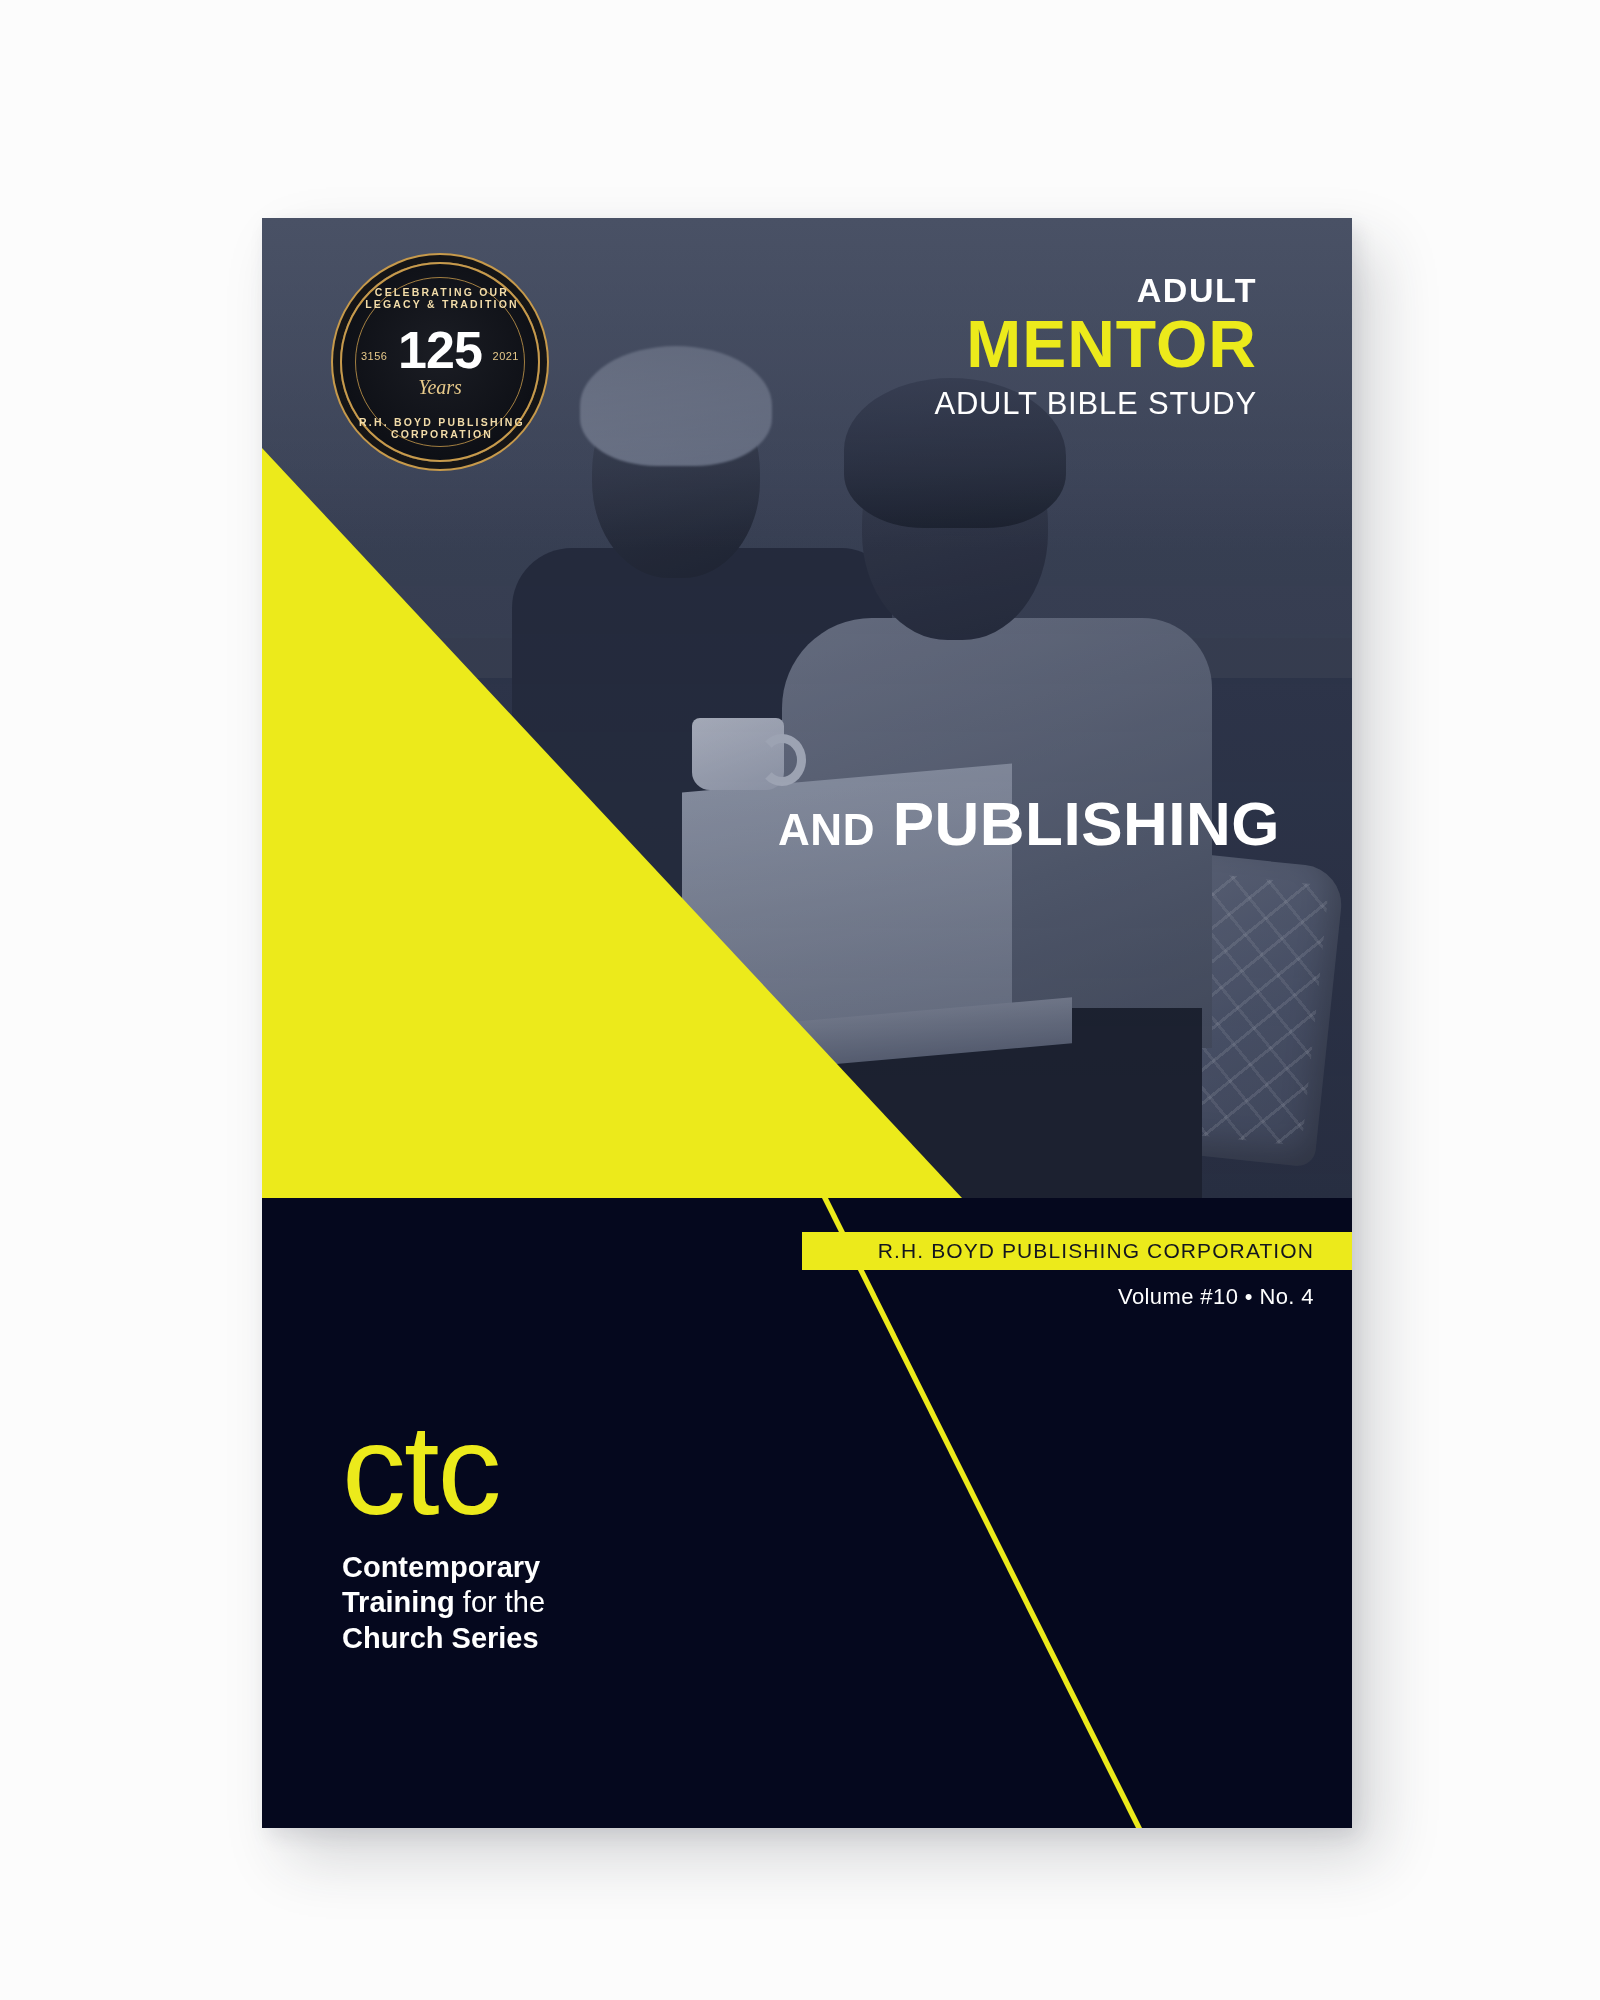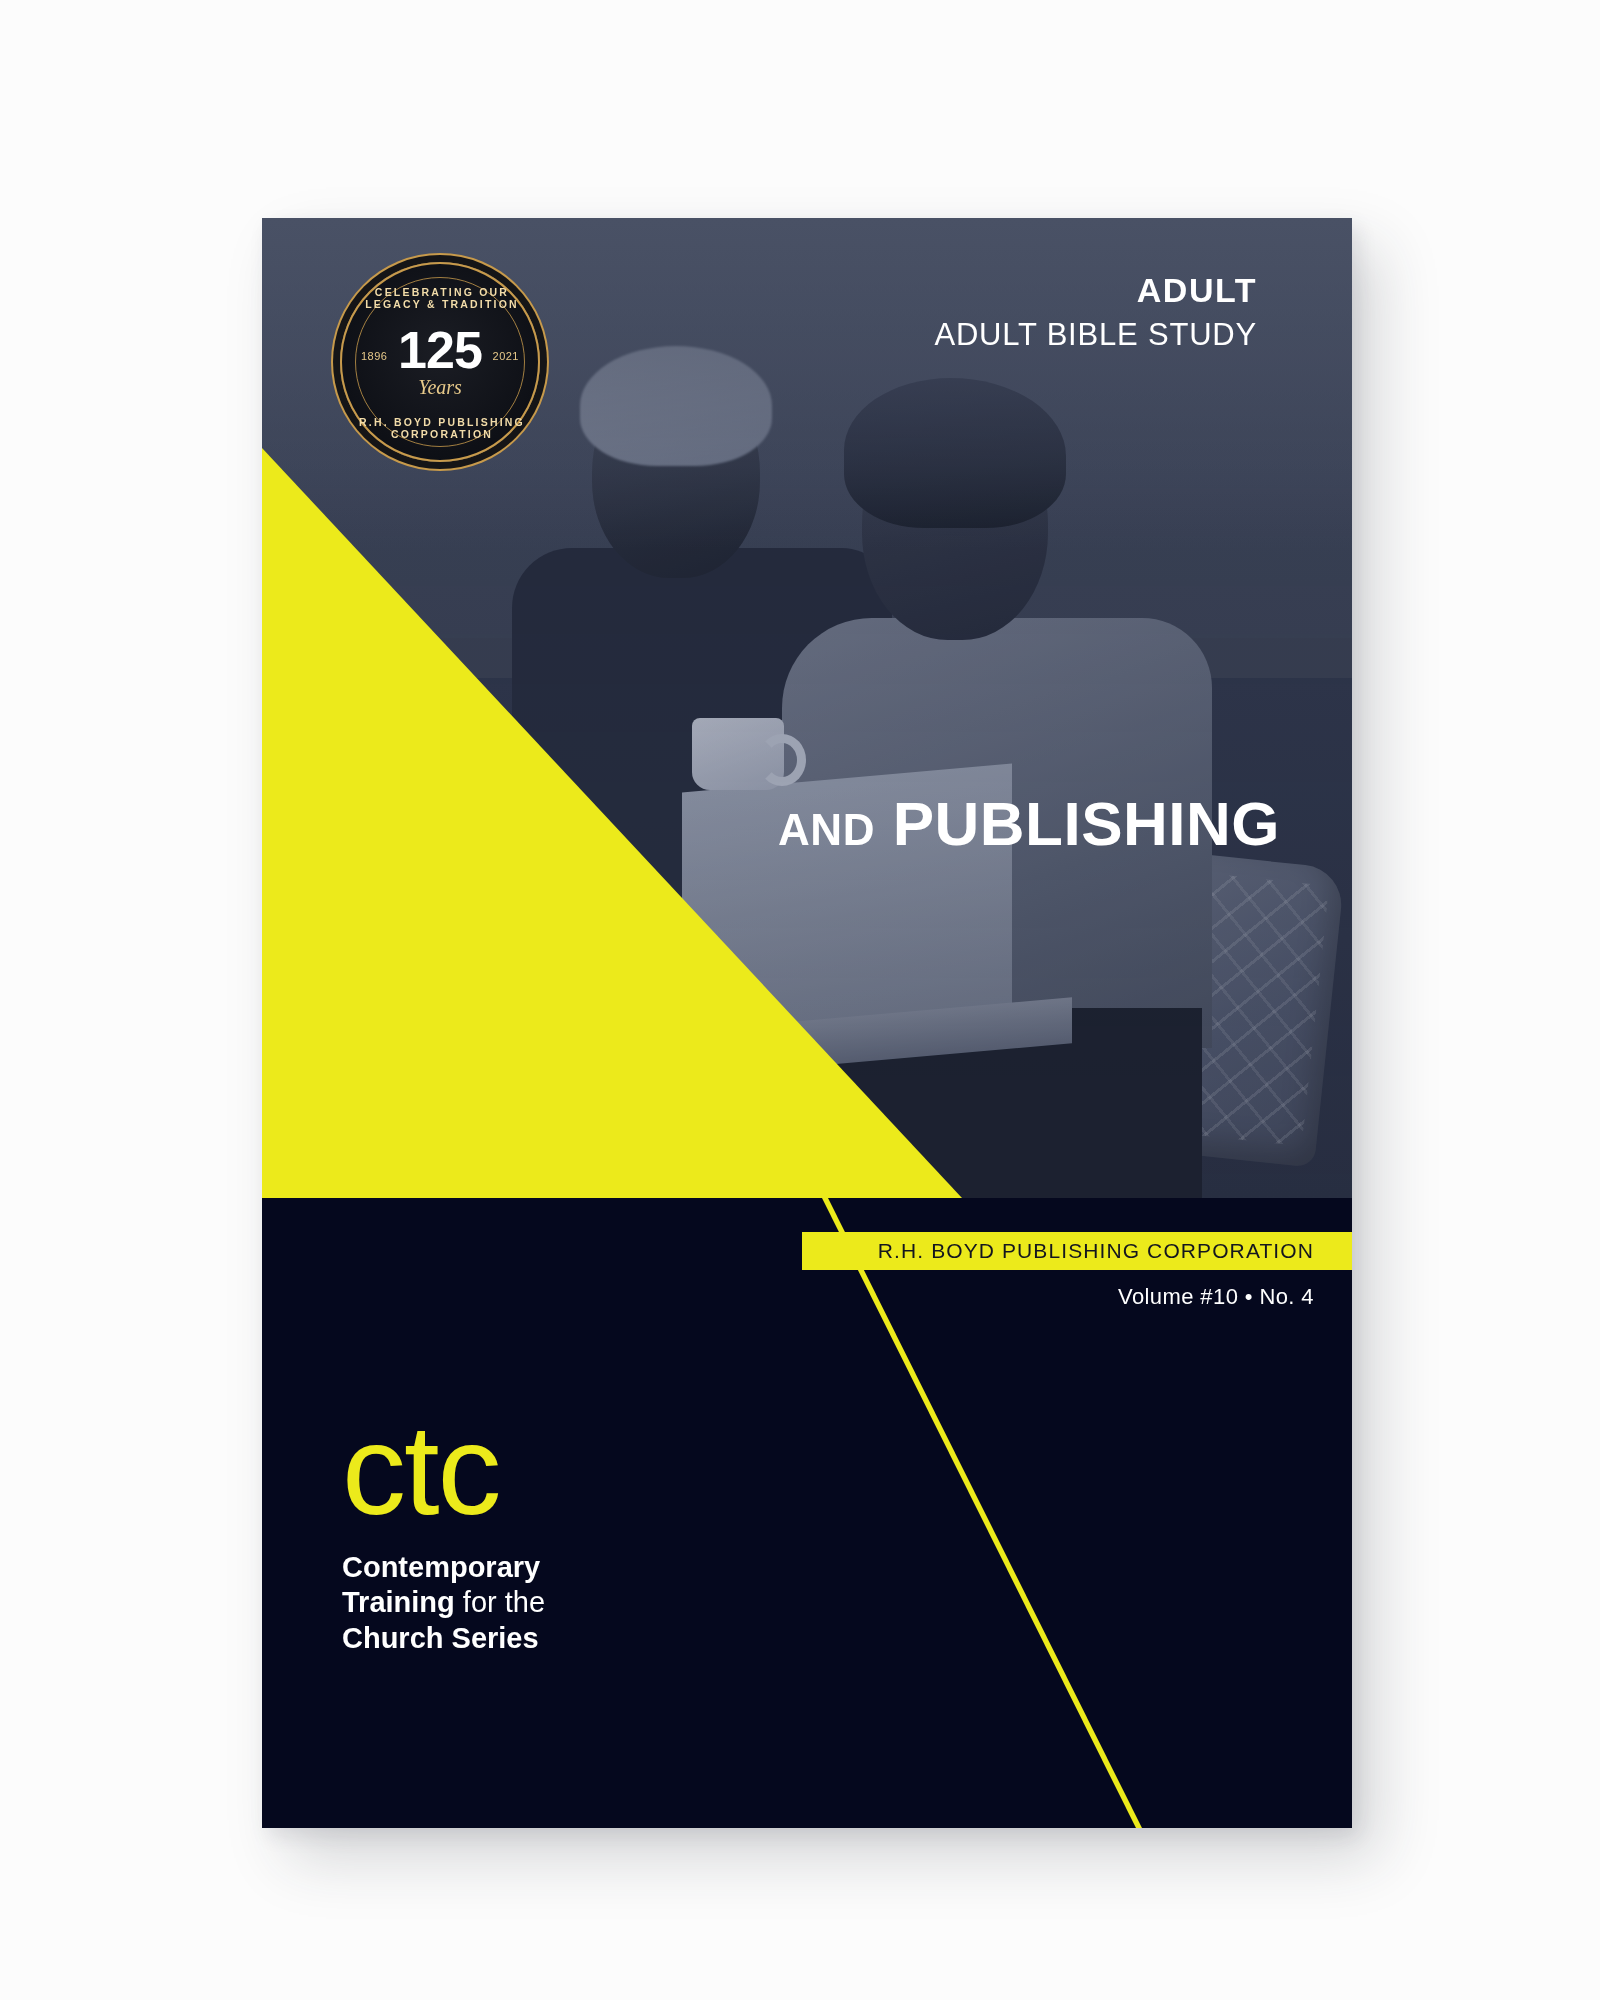--- a/index.html
+++ b/index.html
@@ -434,27 +434,28 @@
     <div class="header-veil"></div>
 
     <div class="yellow-wedge-2"></div>
   </div>
 
   <div class="seal">
     <div class="seal-ring"></div>
     <div class="seal-arc-top">Celebrating Our Legacy &amp; Tradition</div>
     <div class="seal-125">125</div>
     <div class="seal-years">Years</div>
-    <div class="seal-1896">1896</div>
+    <div class="seal-1896">3156</div>
     <div class="seal-2021">2021</div>
     <div class="seal-arc-bottom">R.H. Boyd Publishing Corporation</div>
   </div>
 
   <div class="title-block">
     <div class="t-adult">ADULT</div>
+    <div class="t-mentor">MENTOR</div>
     <div class="t-sub">ADULT BIBLE STUDY</div>
   </div>
 
   <div class="cover-title">
     <div class="ct-line2">
       <span class="ct-and">AND</span>
       <span>PUBLISHING</span>
     </div>
   </div>
 

